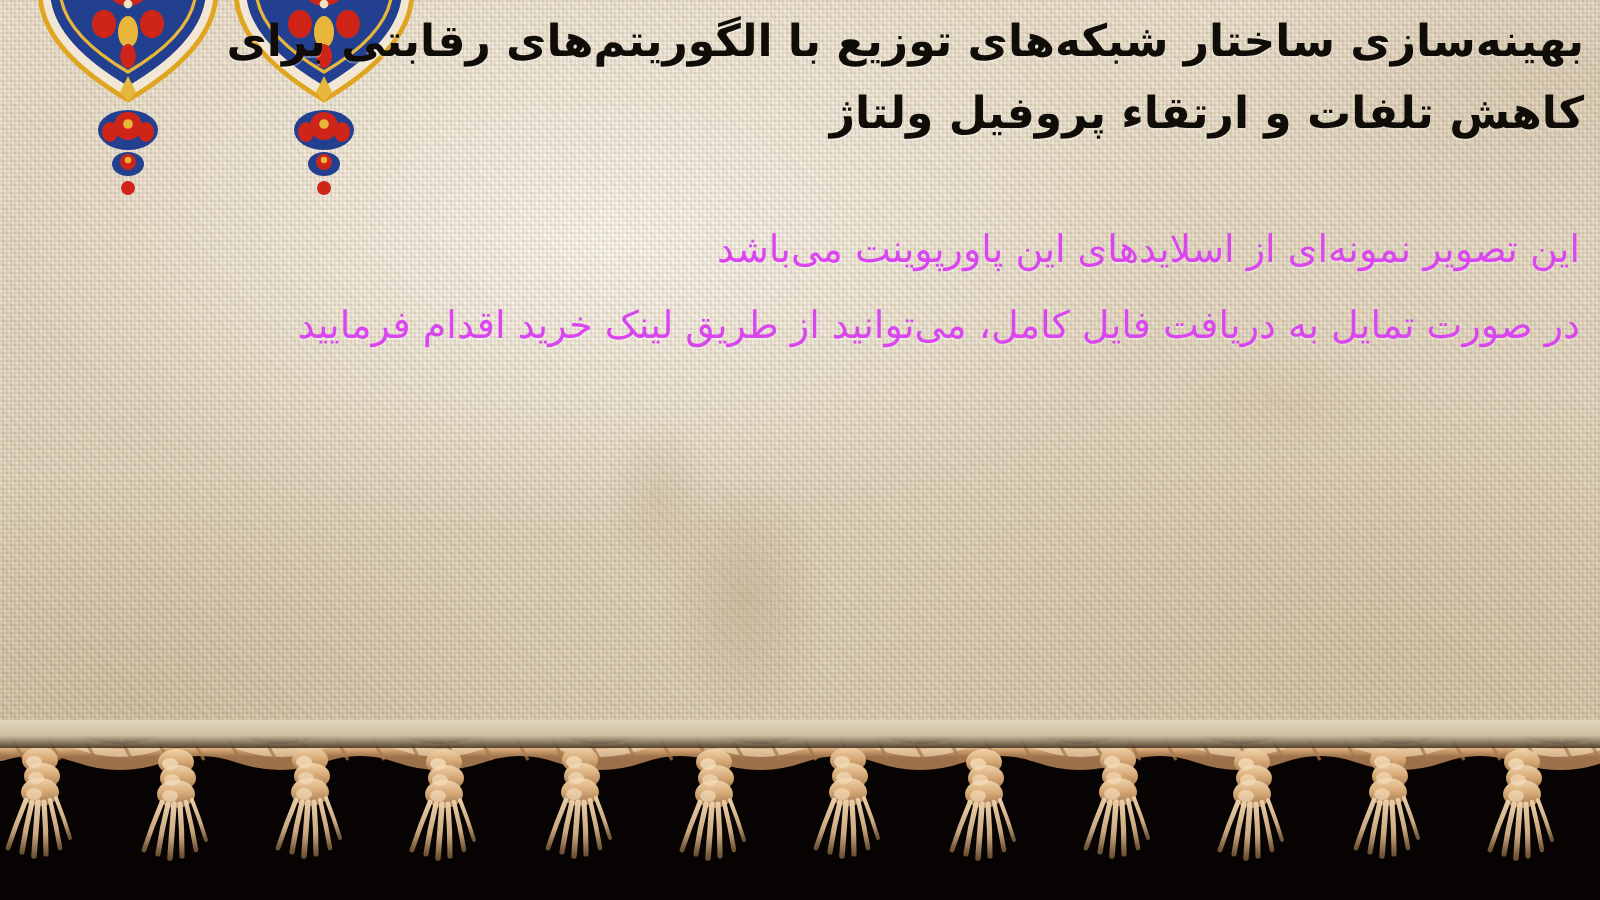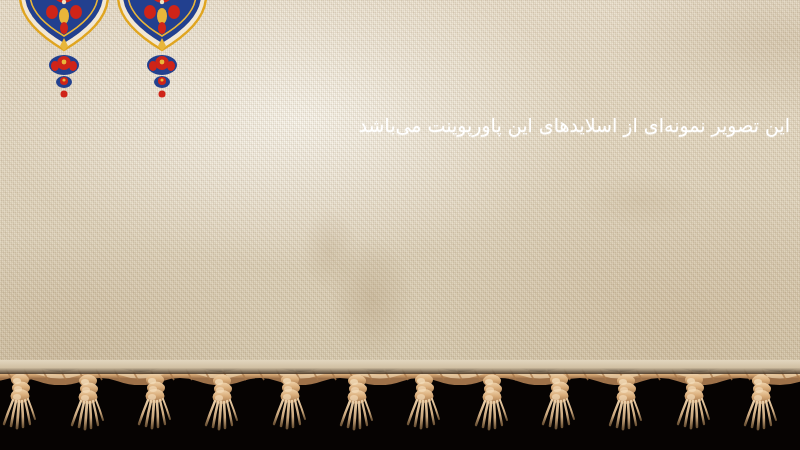--- a/index.html
+++ b/index.html
@@ -116,21 +116,21 @@
     right: 10px;
     width: 760px;
     text-align: right;
     direction: rtl;
   }
   .body-line {
     font-family: "DejaVu Sans", sans-serif;
     font-weight: normal;
     font-size: 19px;
     line-height: 38px;
-    color: #ffffff;
+    color: #d946ef;
     white-space: nowrap;
     text-shadow: 0 1px 0 rgba(255,255,255,0.28);
   }
 
   
   .fringe-zone {
     position: absolute;
     left: 0;
     top: 366px;
     width: 800px;
@@ -214,23 +214,28 @@
       <circle cx="0" cy="4" r="2.4" fill="#e8b63a"></circle>
       <ellipse cx="0" cy="24" rx="8" ry="6" fill="#22408f"></ellipse>
       <ellipse cx="0" cy="23" rx="4" ry="4" fill="#cf2418"></ellipse>
       <circle cx="0" cy="22" r="1.6" fill="#e8b63a"></circle>
       <ellipse cx="0" cy="36" rx="3.5" ry="3.5" fill="#cf2418"></ellipse>
     </g>
   </svg>
 
   <div class="text-layer">
 
+    <div class="title-block">
+      <div class="title-line">بهینه‌سازی ساختار شبکه‌های توزیع با الگوریتم‌های رقابتی برای</div>
+      <div class="title-line">کاهش تلفات و ارتقاء پروفیل ولتاژ</div>
+    </div>
 
     <div class="body-block">
       <div class="body-line">این تصویر نمونه‌ای از اسلایدهای این پاورپوینت می‌باشد</div>
+      <div class="body-line">در صورت تمایل به دریافت فایل کامل، می‌توانید از طریق لینک خرید اقدام فرمایید</div>
     </div>
 
   </div>
 
   <div class="fringe-zone">
     <svg width="800" height="84" viewBox="0 0 800 84">
       <defs>
         <linearGradient id="cordG" x1="0" y1="0" x2="0" y2="1">
           <stop offset="0%" stop-color="#f0d3ab"></stop>
           <stop offset="45%" stop-color="#d8ab78"></stop>

